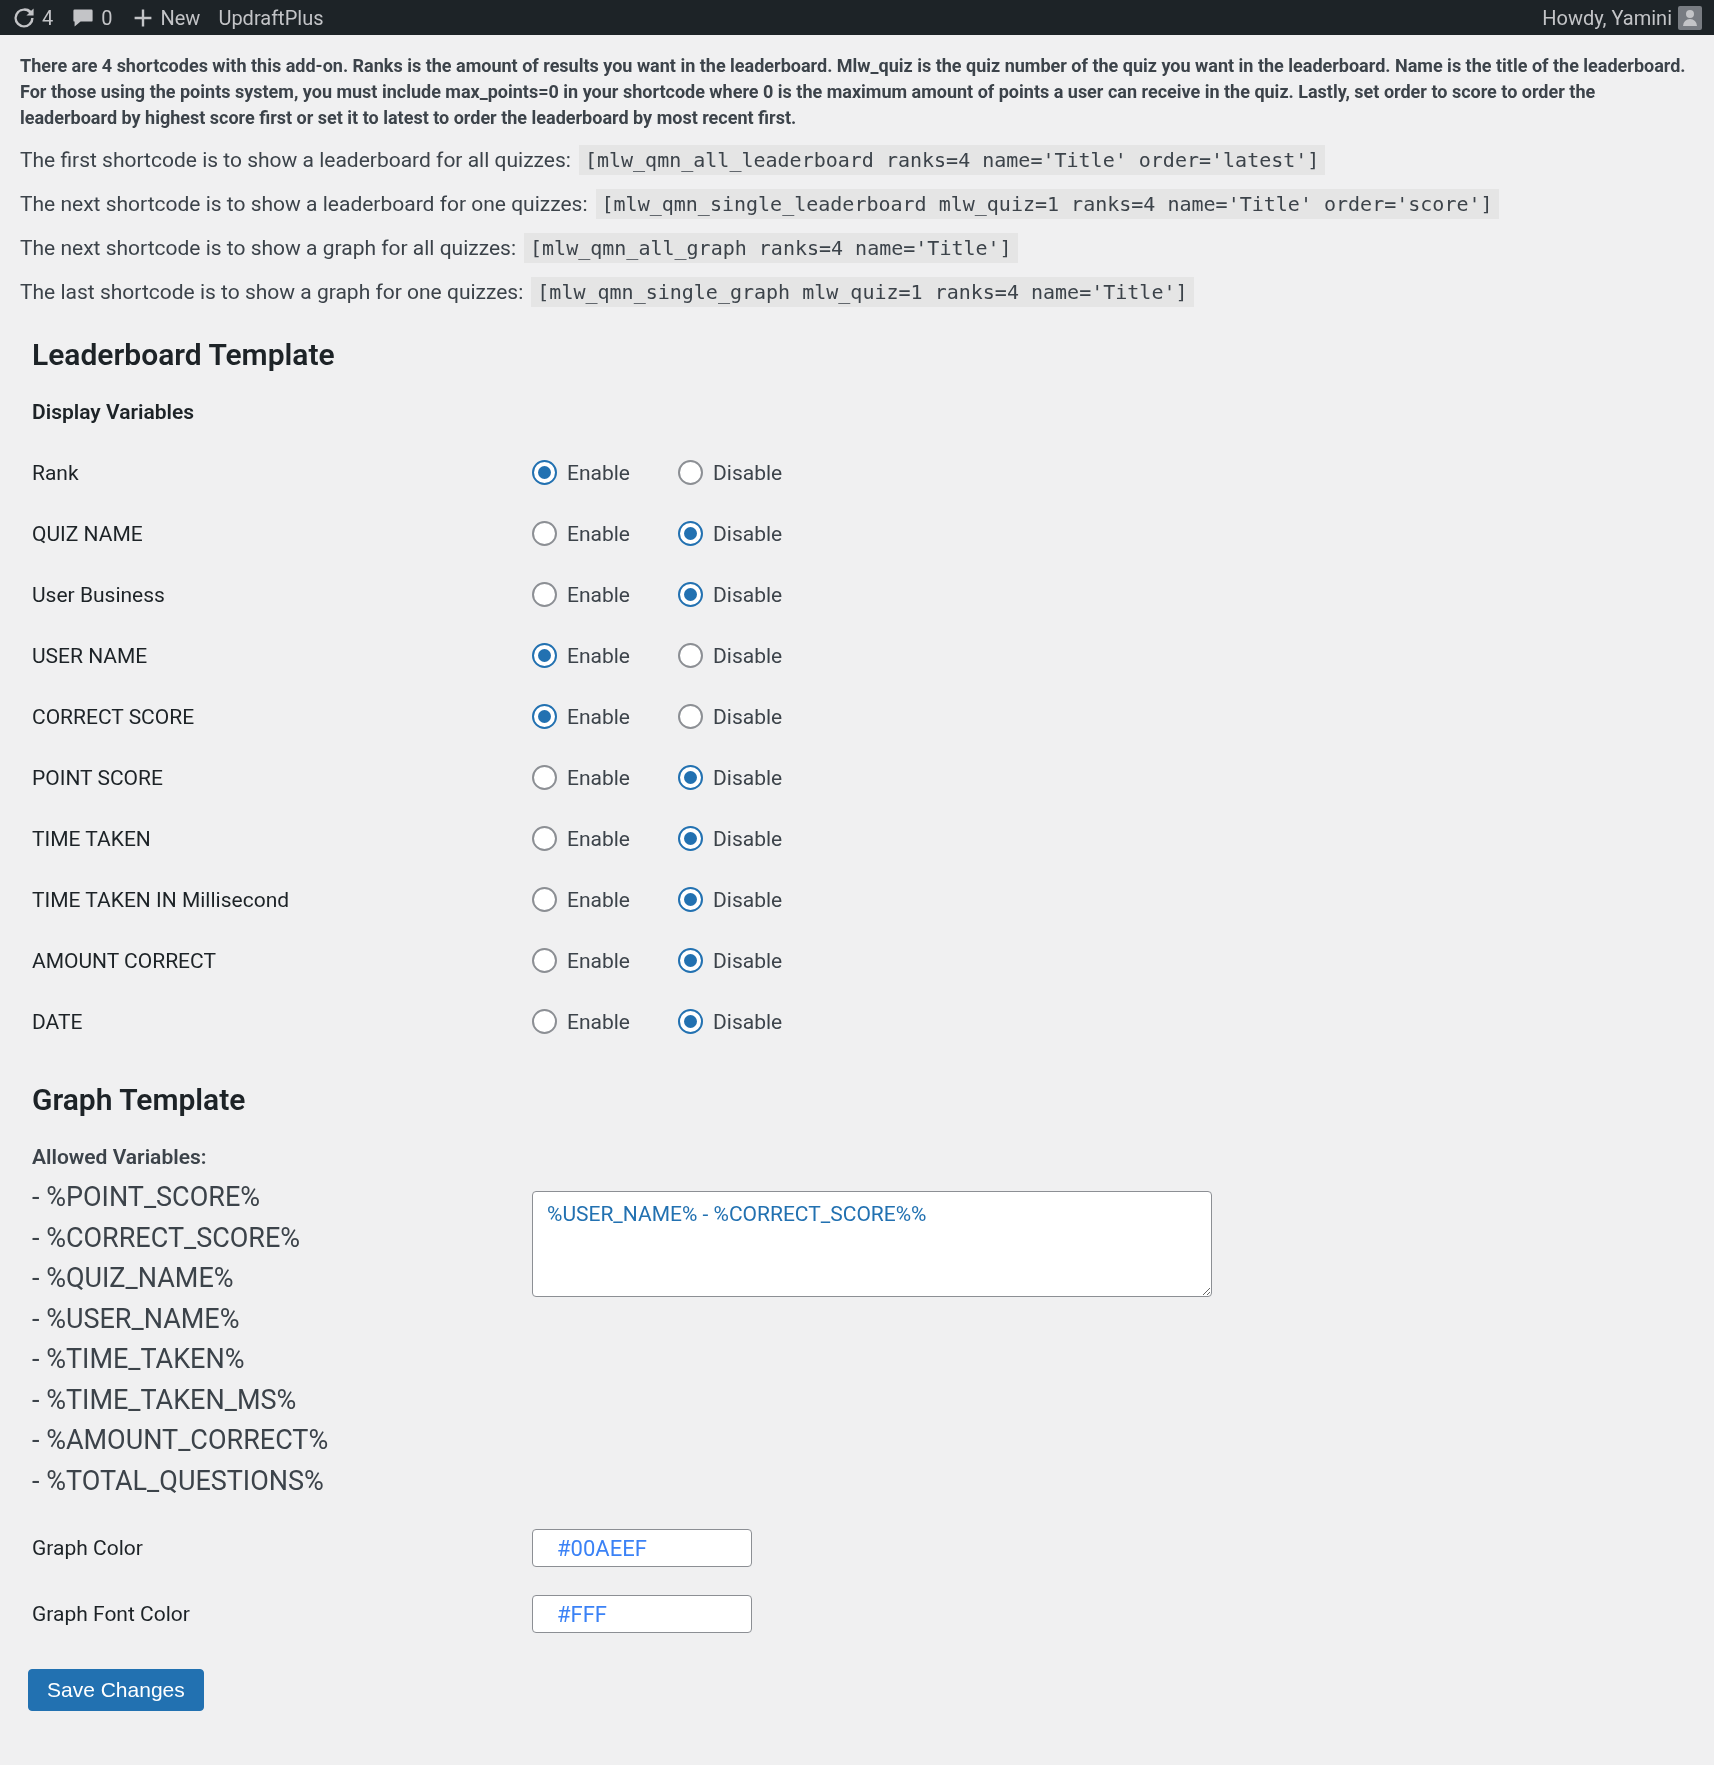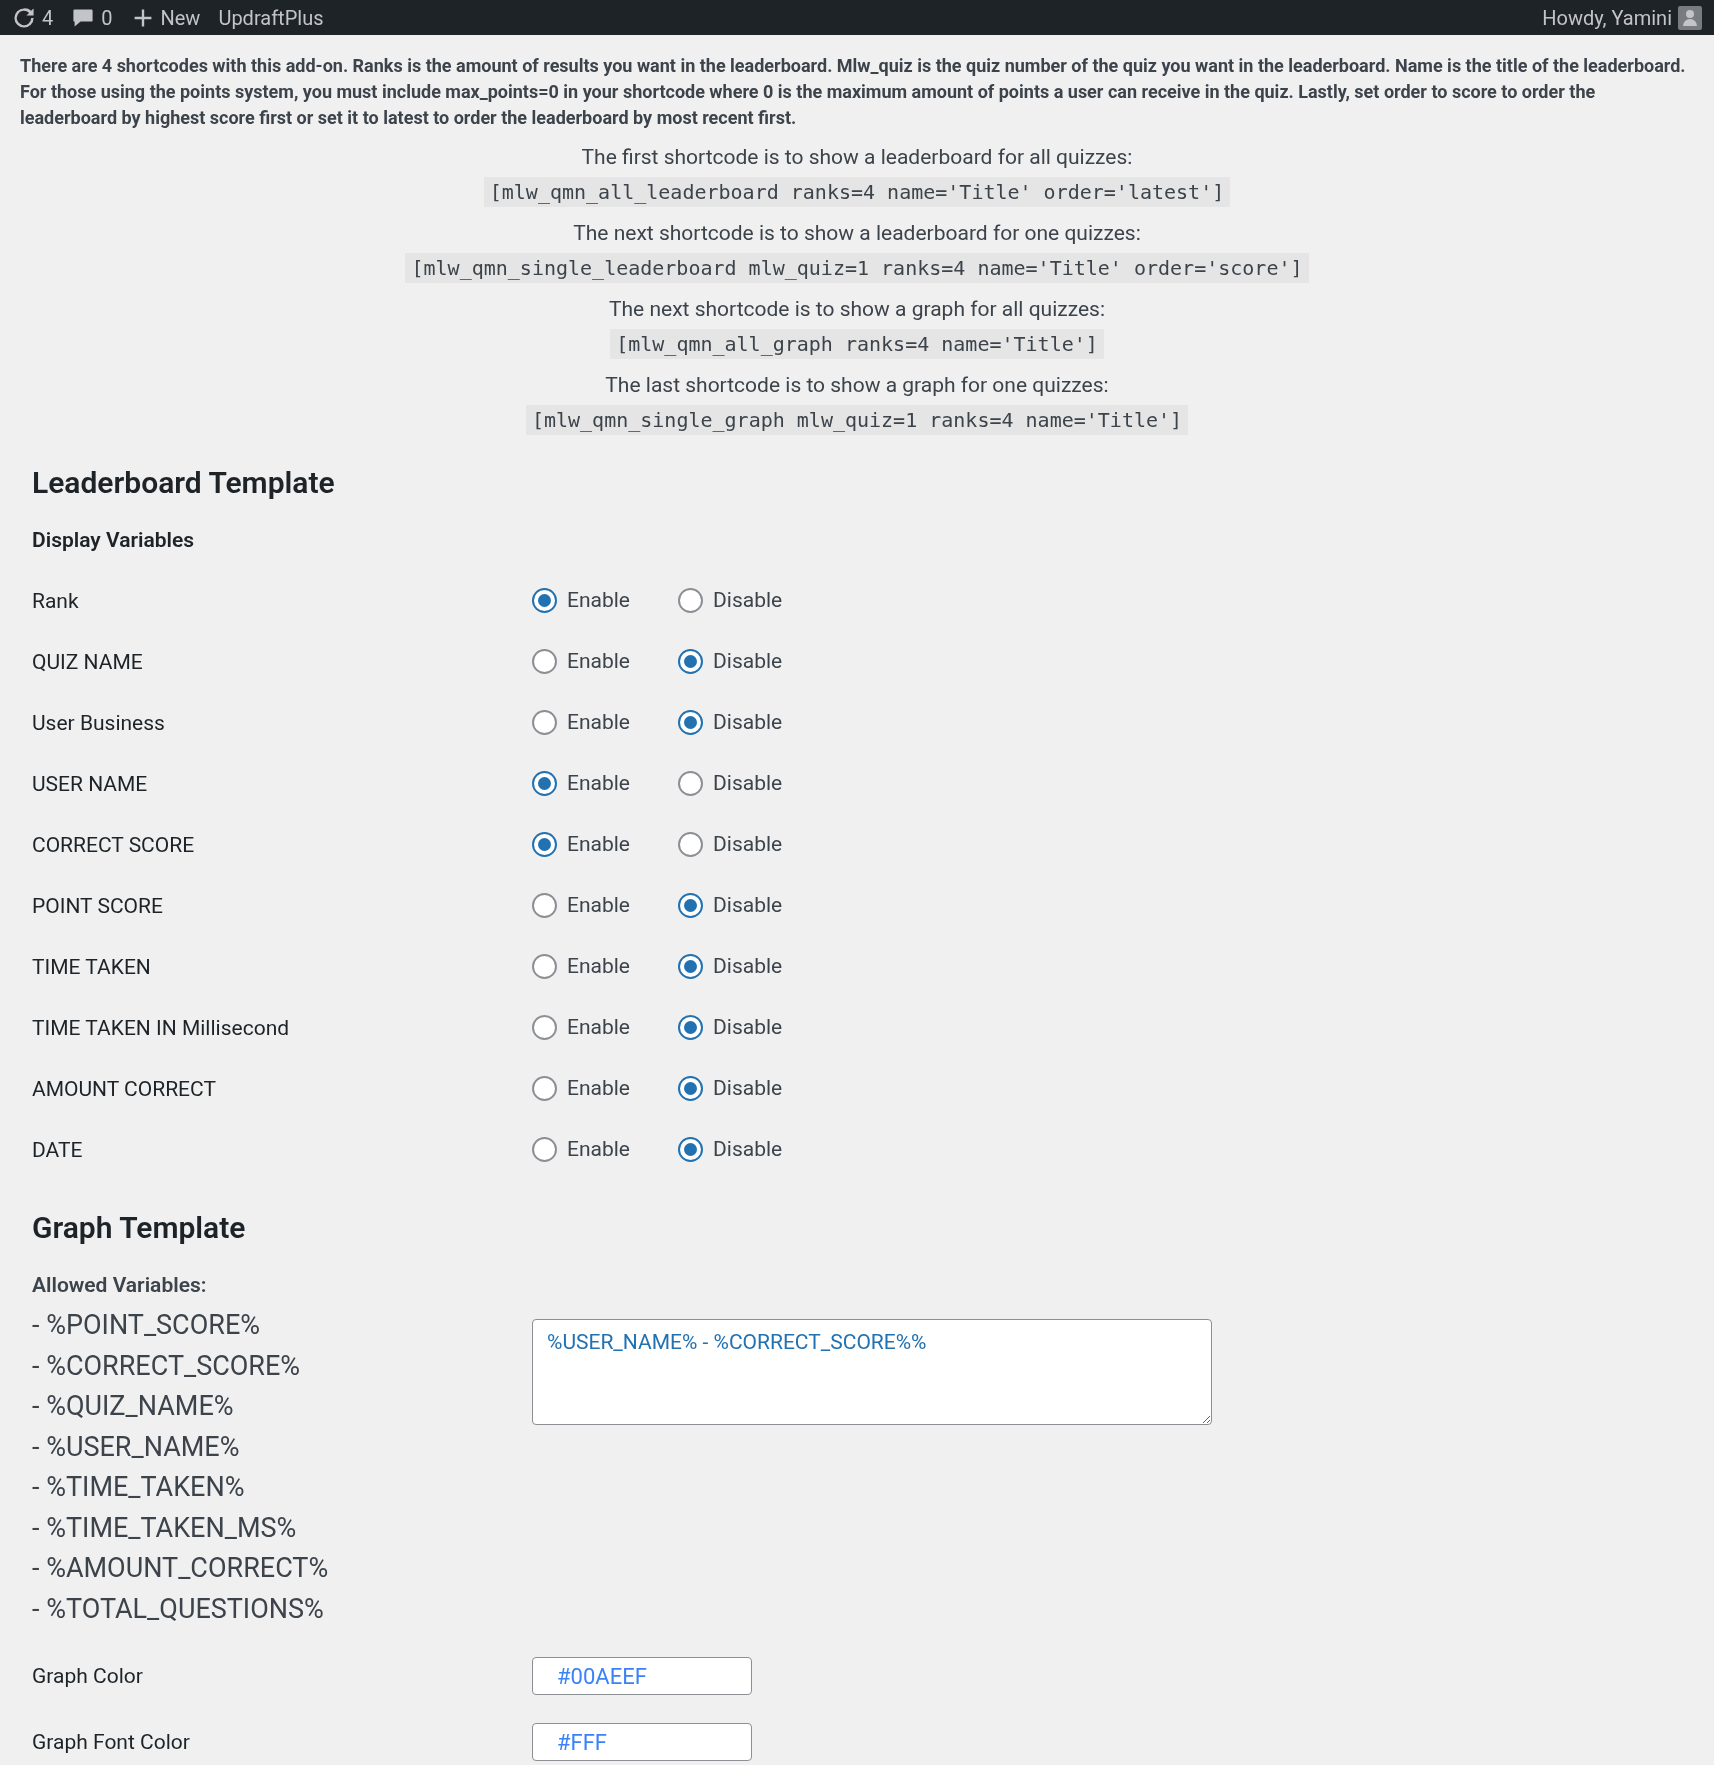--- a/index.html
+++ b/index.html
@@ -29,21 +29,21 @@
   .content {
     padding: 0 20px 30px 20px;
   }
   .intro p {
     color: #3c434a;
     font-size: 18px;
     line-height: 1.45;
     margin: 18px 0 12px 0;
     font-weight: bold;
   }
-  .shortcode-line { margin: 14px 0; font-size: 21px; display:flex; align-items:center; flex-wrap:wrap; gap:8px;flex-direction:column;}
+  .shortcode-line { margin: 14px 0; font-size: 21px; display:flex; align-items:center; flex-wrap:wrap; gap:8px;}
   code.shortcode {
     background: #e5e5e5;
     padding: 3px 6px;
     font-family: Consolas, Monaco, monospace;
     font-size: 20px;
     color: #3c434a;
   }
   h2.section-title {
     font-size: 30px;
     font-weight: 600;
@@ -60,21 +60,21 @@
     width: 100%;
     border-collapse: collapse;
   }
   .settings-table td {
     padding: 18px 0 18px 12px;
     vertical-align: middle;
     font-size: 21px;
   }
   .settings-table td.label-cell { width: 500px; color:#1d2327;}
   .radio-group { display: flex; gap: 48px; align-items: center; }
-  .radio-option { display: flex; gap: 10px; cursor: pointer; }
+  .radio-option { display: flex; align-items: center; gap: 10px; cursor: pointer; }
   .radio-dot {
     width: 25px; height: 25px; border: 2px solid #8c8f94; border-radius: 50%;
     display: inline-flex; align-items: center; justify-content: center; background:#fff;
   }
   .radio-dot.selected { border-color: #2271b1; }
   .radio-dot.selected::after {
     content: ""; width: 13px; height: 13px; background: #2271b1; border-radius: 50%;
   }
   .allowed-vars {
     margin: 8px 0 0 12px;

